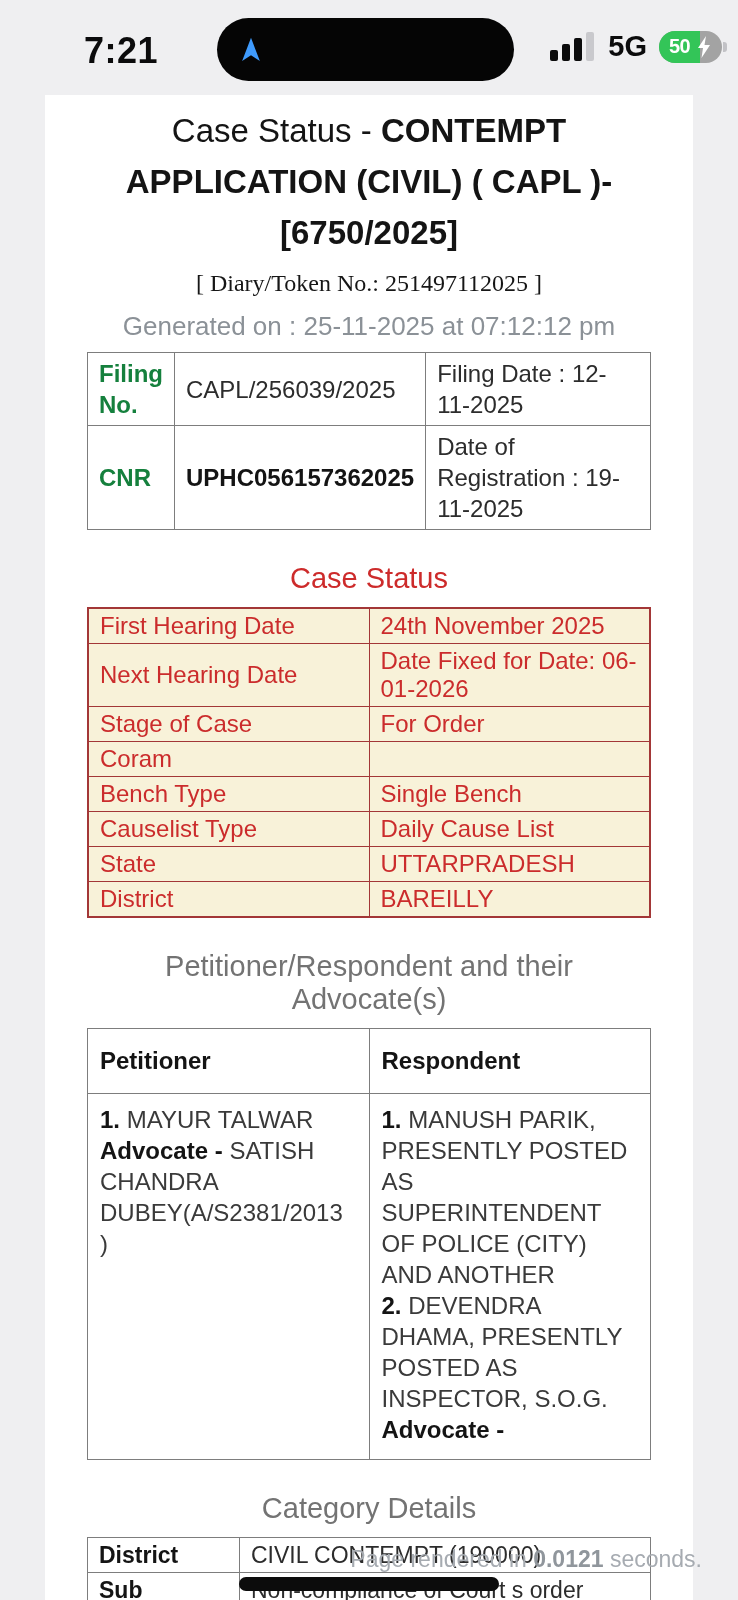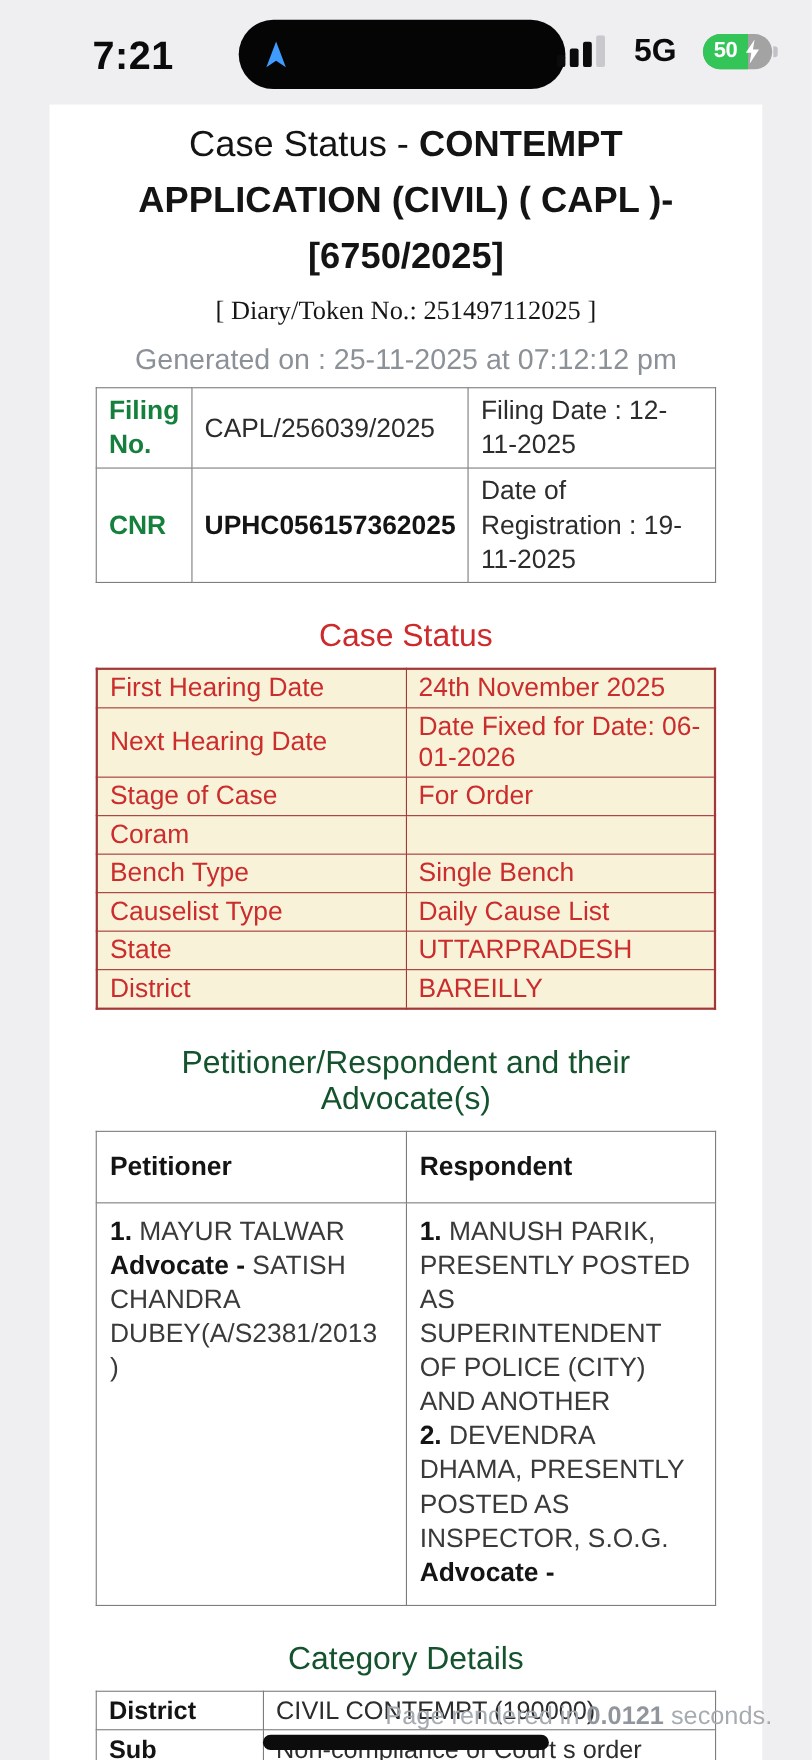--- a/index.html
+++ b/index.html
@@ -18,22 +18,22 @@
   .sb-time {
     position:absolute; left:84px; top:30px;
     font-size:36px; font-weight:700; color:#0b0b0c; letter-spacing:0.5px;
   }
   .island {
     position:absolute; left:217px; top:18px;
     width:297px; height:63px; background:#050505; border-radius:32px;
     display:flex; align-items:center; padding-left:20px;
   }
   .sb-right {
-    position:absolute; right:36px; top:30px;
-    display:flex; align-items:center; gap:24px;text-align:center;
+    position:absolute; right:16px; top:30px;
+    display:flex; align-items:center; gap:12px;text-align:center;
   }
   .sb-5g { font-size:29px; font-weight:600; color:#0b0b0c; }
   .battery {
     position:relative; width:63px; height:32px; border-radius:16px;
     background:#a3a3a3; overflow:visible;
   }
   .battery .fill {
     position:absolute; left:0; top:0; bottom:0; width:41px;
     background:#33c558; border-radius:16px 0 0 16px;
     display:flex; align-items:center; justify-content:center;
@@ -69,21 +69,21 @@
   .filing-table td, .filing-table th {
     border:1.5px solid #7d7d7d; padding:5px 11px; text-align:left;
     vertical-align:middle; line-height:31px; font-weight:400;
   }
   .filing-table th { font-weight:700; width:74px; color:#15803d; }
   .filing-table td.col-val { width:214px; }
   .filing-table td.bold { font-weight:700; color:#141414; }
 
   
   .section-heading {
-    text-align:center; font-size:29px; font-weight:400; color:#14532d;
+    text-align:center; font-size:29px; font-weight:400; color:#737373;
     margin-top:32px;
   }
   .section-heading.red { color:#cd2b2b; }
 
   
   .status-table {
     margin-top:12px; font-size:24px; color:#cb2c2c;
     background:#f8f2d9; border:2px solid #a33737;
   }
   .status-table td {

